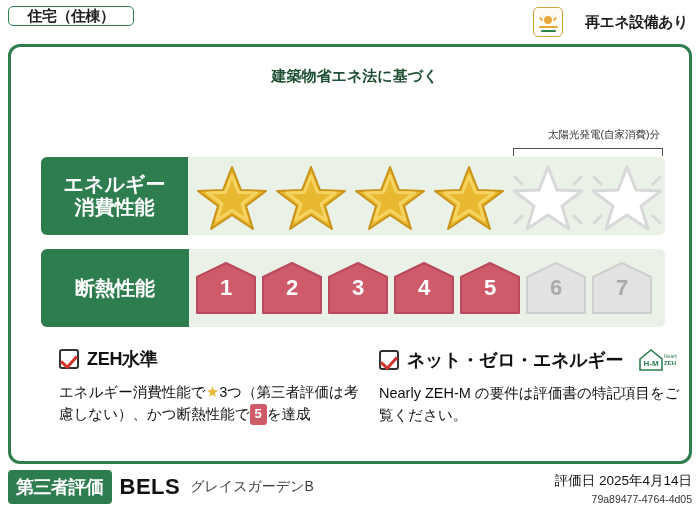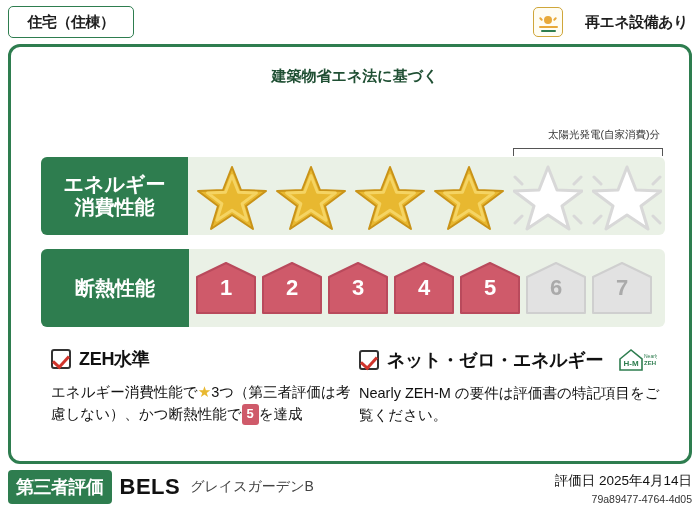--- a/index.html
+++ b/index.html
@@ -9,21 +9,21 @@
     background: #ffffff;
     font-family: "Liberation Sans", sans-serif;
     color: #222;
     overflow: hidden;
   }
   #root { position: relative; width: 700px; height: 522px; }
 
   
   .top-left-badge {
     position: absolute; left: 8px; top: 6px;
-    width: 126px; height: 32px;
+    width: 126px; height: 20px;
     border: 1px solid #2e7d4f;
     border-radius: 5px;
     background: #ffffff;
     display: flex; align-items: center; justify-content: center;
     font-size: 15px; font-weight: bold; color: #1f1f1f;
     letter-spacing: -0.5px;
   }
   .top-right-badge {
     position: absolute; right: 12px; top: 6px;
     height: 32px;
@@ -134,22 +134,22 @@
     display: flex; align-items: center; justify-content: center;
     color: #ffffff; font-size: 22px; font-weight: bold;
   }
   .chev .shape {
     position: absolute; inset: 0;
   }
   .chev span.num { position: relative; z-index: 2; }
 
   
   .checks {
-    position: absolute; left: 40px; top: 300px; width: 628px;
-    display: flex; gap: 8px;
+    position: absolute; left: 48px; top: 300px; width: 628px;
+    display: flex; gap: 20px;
   }
   .check-col { width: 300px; }
   .check-col.right { width: 308px; }
   .check-head { display: flex; align-items: center; gap: 8px; }
   .cbox {
     width: 20px; height: 20px; border: 2px solid #333; border-radius: 3px;
     background: #fff; position: relative; flex: none;
   }
   .cbox:after {
     content: ""; position: absolute; left: 3px; top: 1px;

